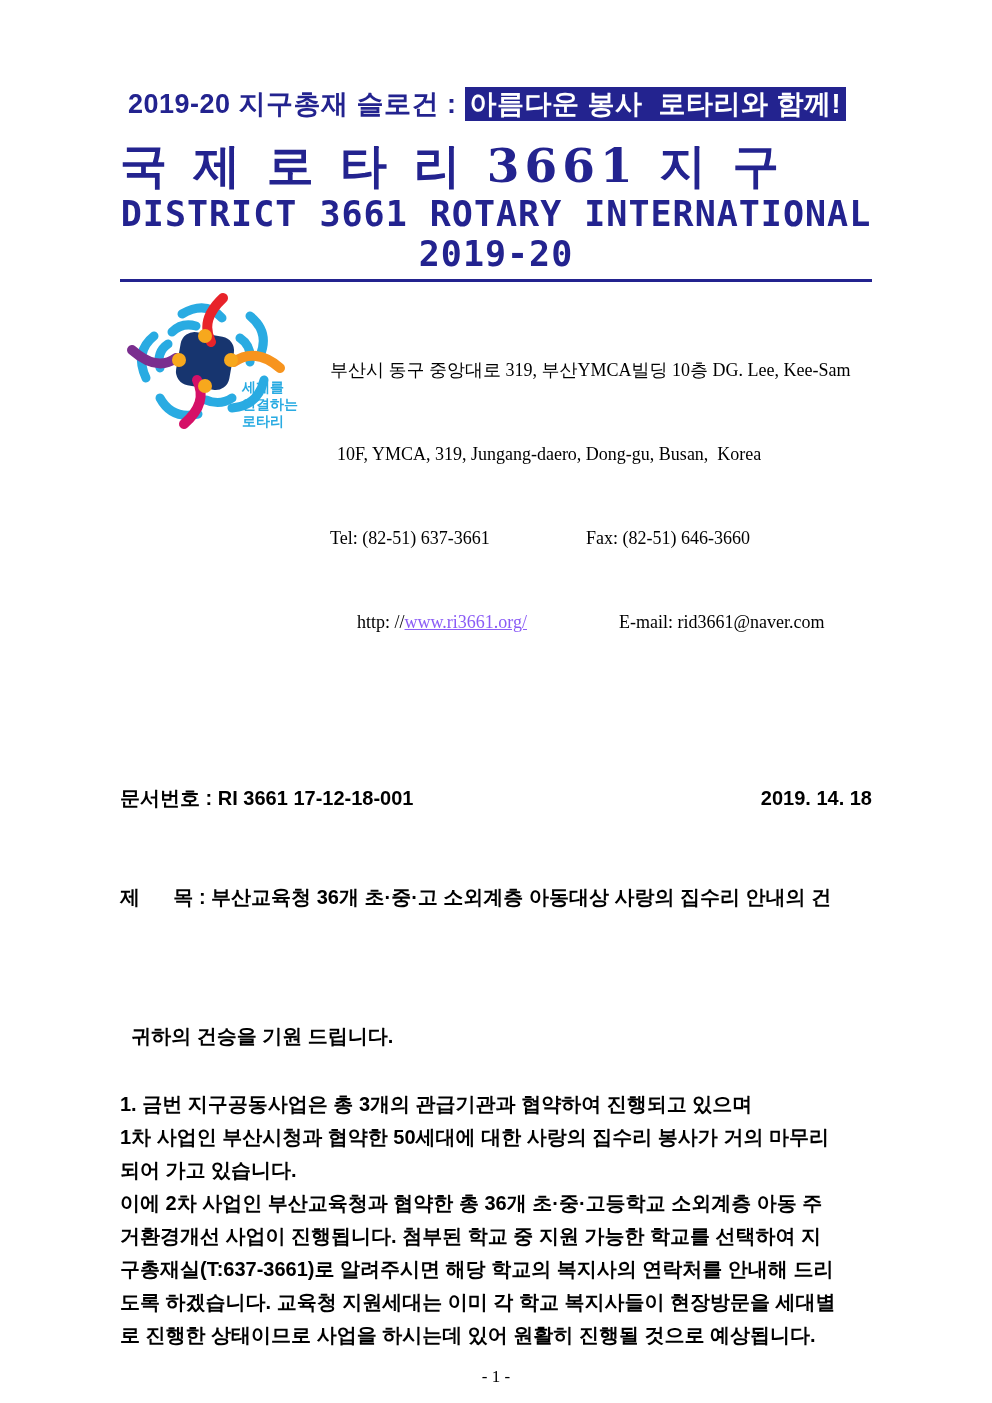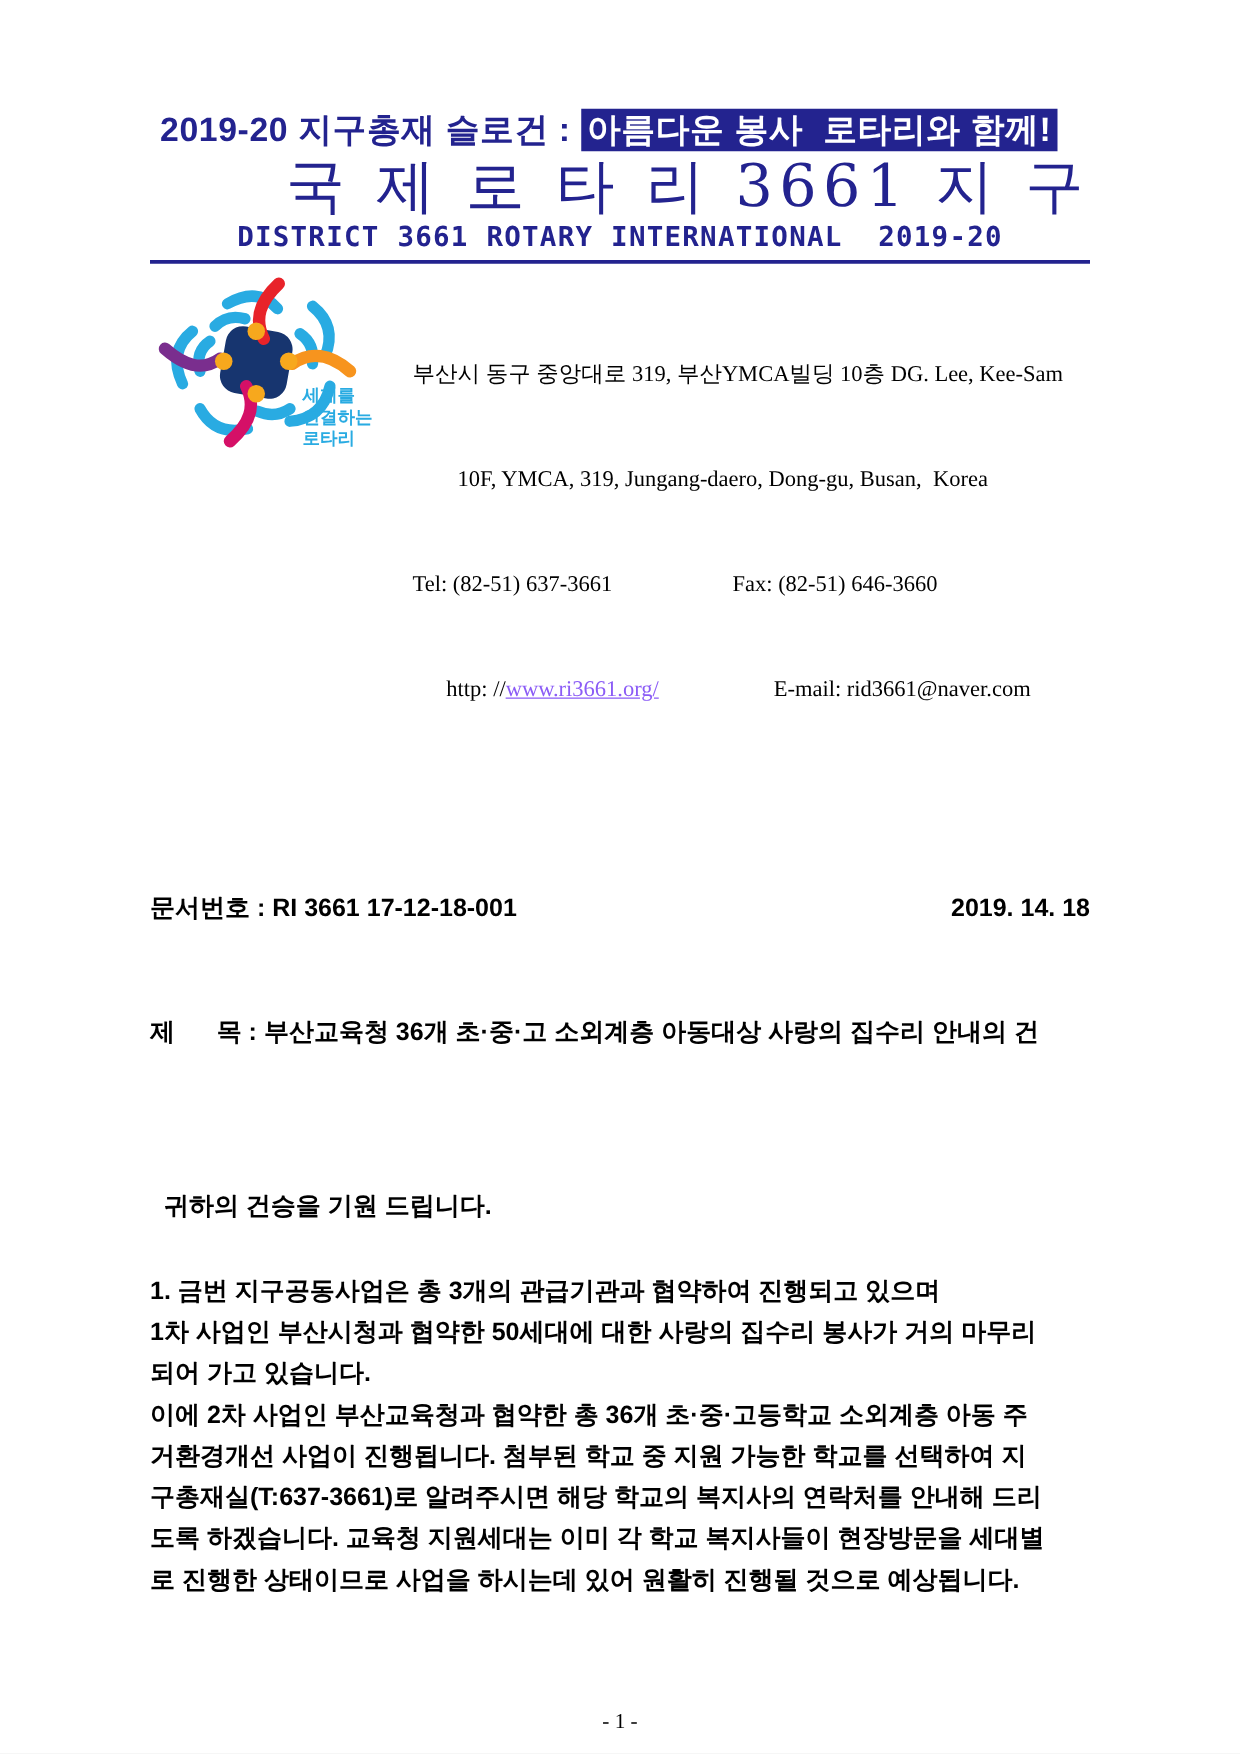--- a/index.html
+++ b/index.html
@@ -13,38 +13,38 @@
   .content{padding:86px 120px 0 120px;}
 
   
   .slogan{
     font-size:27px;font-weight:bold;color:#23238f;
     letter-spacing:0.5px;padding-left:8px;white-space:pre-wrap;
   }
   .slogan .hl{background:#23238f;color:#ffffff;padding:2px 5px;}
   .title-kr{
     font-family:"DejaVu Serif",serif;
-    font-size:47px;font-weight:normal;color:#23238f;
-    text-align:right;letter-spacing:5px;margin-top:2px;line-height:1.1;
+    font-size:47px;font-weight:bold;color:#23238f;
+    text-align:left;letter-spacing:5px;margin-top:18px;line-height:1.1;
   }
   .title-en{
     font-family:"DejaVu Sans Mono","Liberation Mono",monospace;
-    font-size:22px;font-weight:bold;color:#23238f;
+    font-size:35px;font-weight:bold;color:#23238f;
     text-align:center;letter-spacing:1px;margin-top:2px;white-space:pre-wrap;
   }
   .hr{border-bottom:3px solid #23238f;margin-top:5px;}
 
   
   .letterhead{display:flex;margin-top:10px;align-items:flex-start;}
   .logo-box{width:210px;flex:0 0 210px;}
   .contact{
     flex:1;font-family:"Liberation Serif",serif;
     font-size:18px;line-height:28px;padding-top:8px;white-space:pre-wrap;
   }
-  .contact .row2{padding-left:7px;margin-left:29px;}
+  .contact .row2{padding-left:7px;}
   .contact .cell-l{display:inline-block;min-width:256px;}
   .contact .webline{padding-left:27px;}
   .contact .cell-w{display:inline-block;min-width:262px;}
   .weblink{text-decoration:underline;color:#8b5cf6;}
 
   
   .meta{margin-top:24px;font-size:20px;font-weight:bold;line-height:33px;white-space:pre-wrap;}
   .meta .docrow{display:flex;justify-content:space-between;}
 
   

